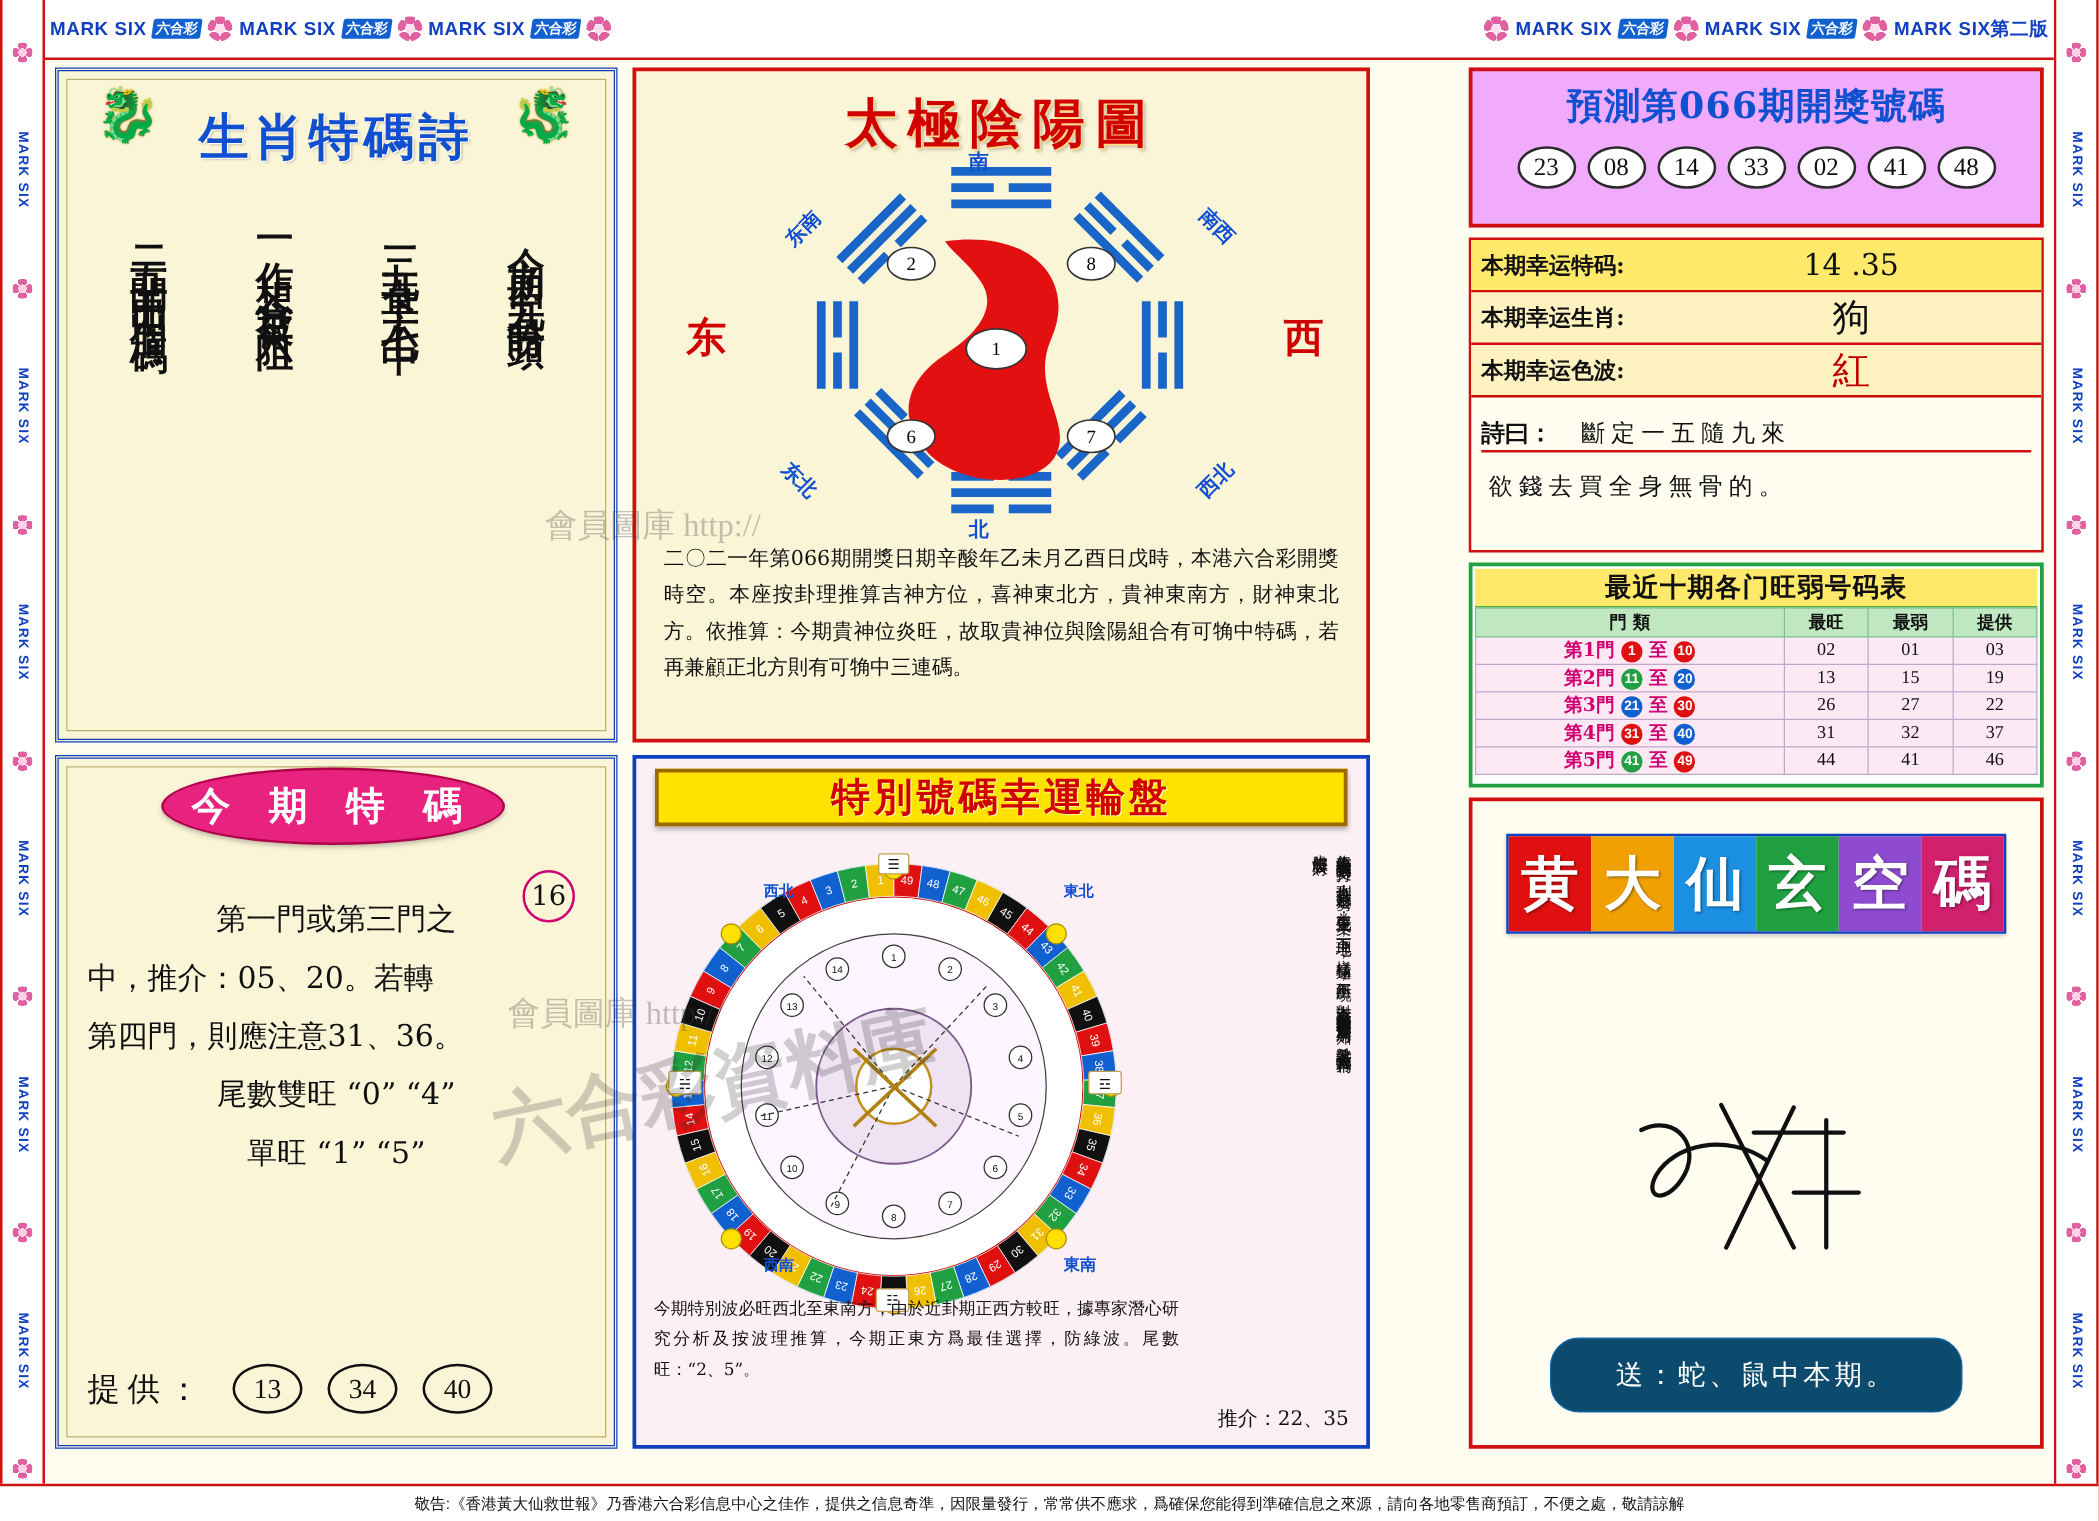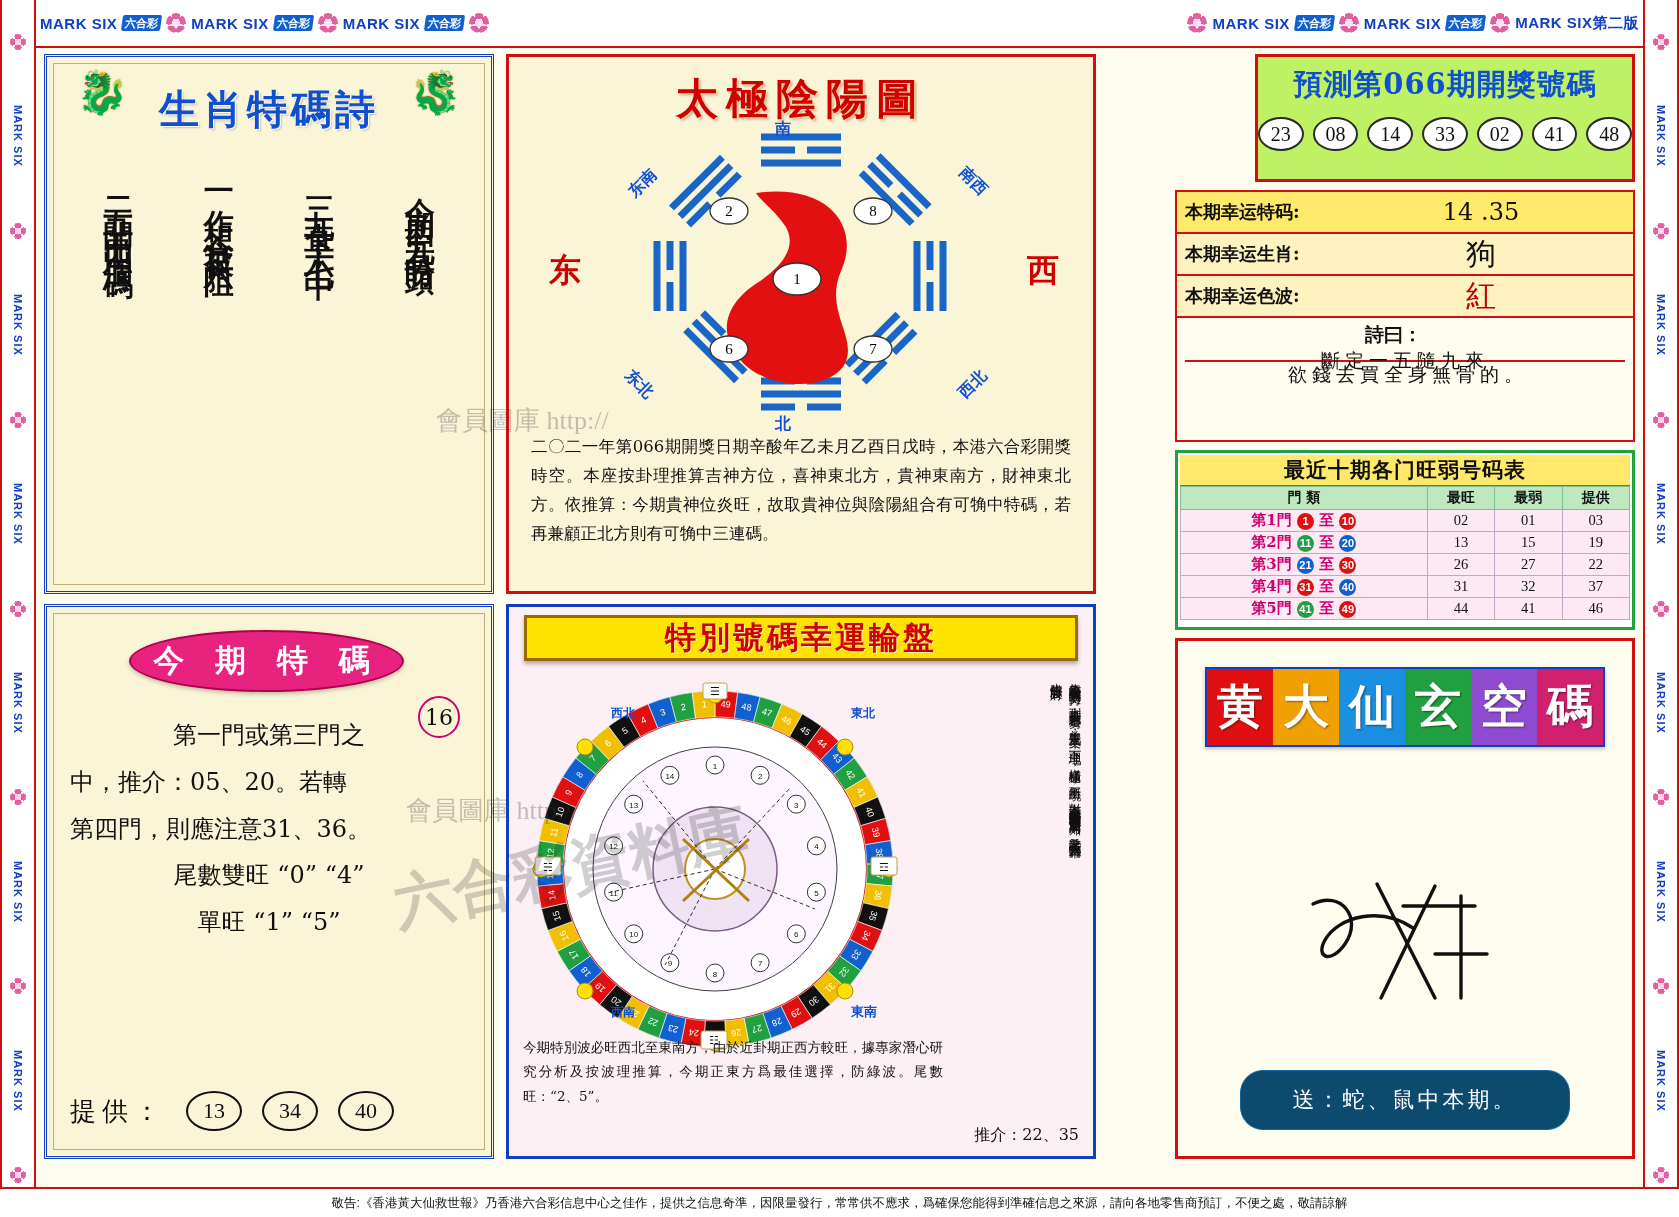--- a/index.html
+++ b/index.html
@@ -164,23 +164,23 @@
   .dir.minor { font-size:16px; color:#1050d0; }
   .taiji-text {
     position:absolute; left:18px; right:18px; top:372px;
     font-family:"DejaVu Serif", serif;
     font-size:16.5px; color:#101010; line-height:1.75;
     text-align:justify;
   }
 
   
   #p-predict {
-    right:8px; top:6px; width:380px; height:128px;
+    right:8px; top:6px; width:460px; height:128px;
     border:3px solid #d01010;
-    background:#bef264;
+    background:#f0abfc;
   }
   .predict-title {
     text-align:center; padding-top:8px;
     font-family:"DejaVu Serif", serif;
     font-size:29px; font-weight:bold; color:#1050d0;
     letter-spacing:1px;
   }
   .ball-row { display:flex; justify-content:center; gap:9px; margin-top:12px; }
   .ball {
     width:47px; height:34px; border-radius:50%;
@@ -212,23 +212,23 @@
     font-family:"DejaVu Serif", serif;
     font-size:24px; color:#101010;
   }
   .row-a { background:#ffe96a; }
   .row-b { background:#fdf2c0; }
   .row-c { background:#fdf2c0; }
   .lk-val.big { font-size:30px; }
   .lk-val.red { color:#c00000; }
   .poem-lines { padding:4px 8px 0 8px; }
   .poem-line {
-    display:flex; align-items:center;
-    font-family:"DejaVu Serif", serif;
-    font-size:19px; color:#101010; height:40px;flex-direction:column;
+    display:flex; align-items:flex-end;
+    font-family:"DejaVu Serif", serif;
+    font-size:19px; color:#101010; height:40px;
   }
   .poem-line .lbl { width:80px; font-weight:bold; }
   .poem-line .txt { letter-spacing:5px; }
   .poem-line.second { border-bottom:2px solid #d01010; }
 
   
   #p-table {
     right:8px; top:402px; width:460px; height:180px;
     border:3px solid #20a040;
     background:#ffffff;
@@ -274,21 +274,21 @@
     left:8px; top:556px; width:450px; height:555px;
     border:3px double #1040c0;
     background:#fbf5d8;
     padding:6px;
   }
   #p-special .inner {
     position:relative; width:100%; height:100%;
     border:1px solid #c0b070;
   }
   .sp-oval {
-    position:absolute; top:16px; left:75px; width:275px; height:62px;
+    position:absolute; top:0; left:75px; width:275px; height:62px;
     border-radius:50%;
     background:#e8237f;
     border:2px solid #b0004c;
     display:flex; align-items:center; justify-content:center;
     font-family:"DejaVu Serif", serif;
     font-size:31px; font-weight:bold; color:#ffffff;
     letter-spacing:10px;
     box-shadow:0 2px 4px rgba(0,0,0,.25);
   }
   .sp-body { position:absolute; top:98px; left:16px; right:16px; }

